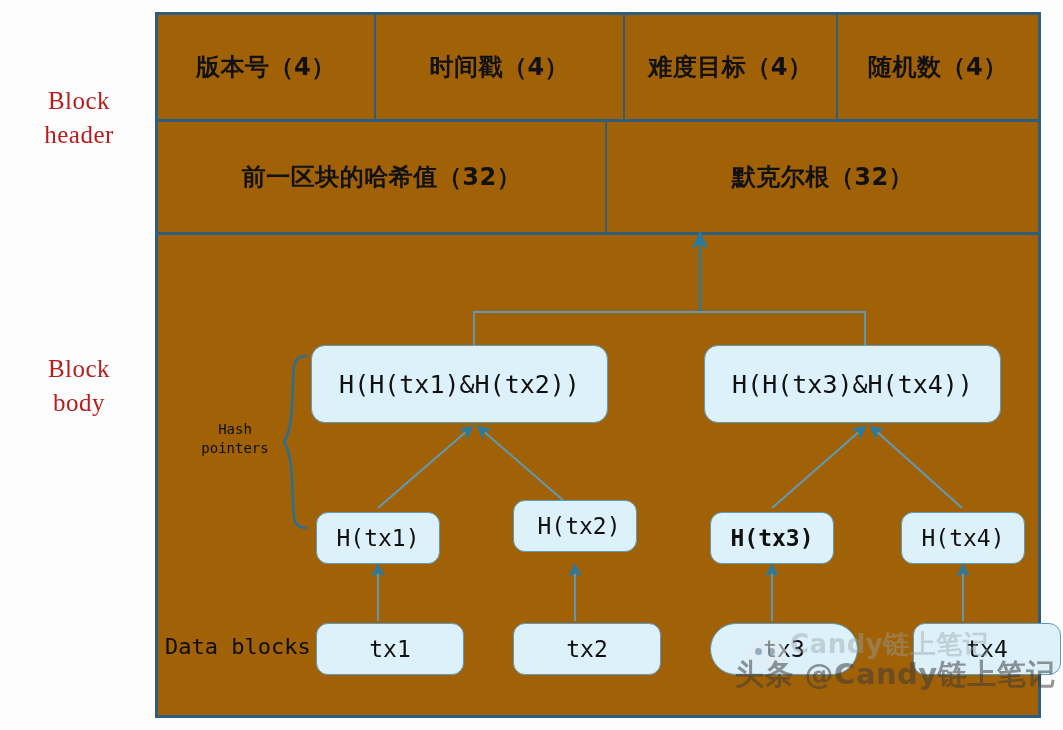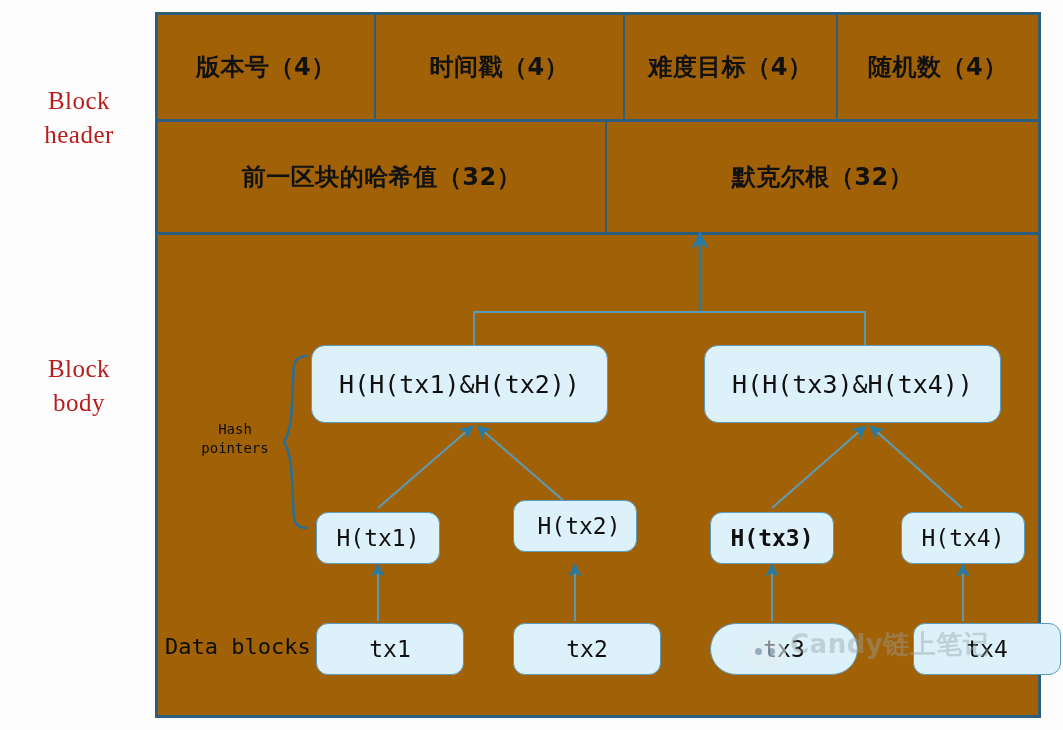--- a/index.html
+++ b/index.html
@@ -312,14 +312,15 @@
   <div class="node node-tx" id="node-tx3">tx3</div>
   <div class="node node-tx" id="node-tx4">tx4</div>
 
   <div id="hash-pointers-label">Hash
 pointers</div>
 
   <div id="data-blocks-label">Data blocks</div>
 
   <div id="watermark-ghost">Candy链上笔记</div>
   <div id="watermark-badge"></div>
+  <div id="watermark">头条 @Candy链上笔记</div>
 
 </div>
 
 </body></html>

